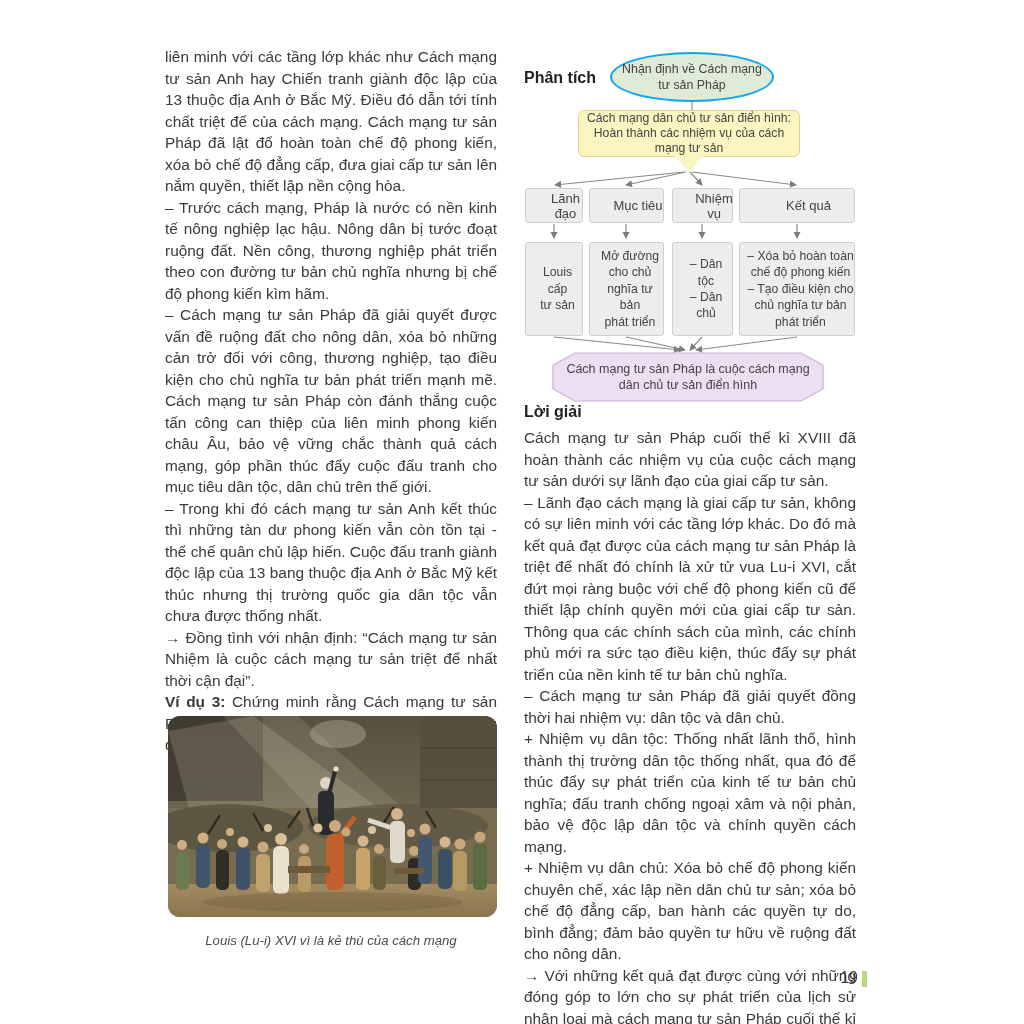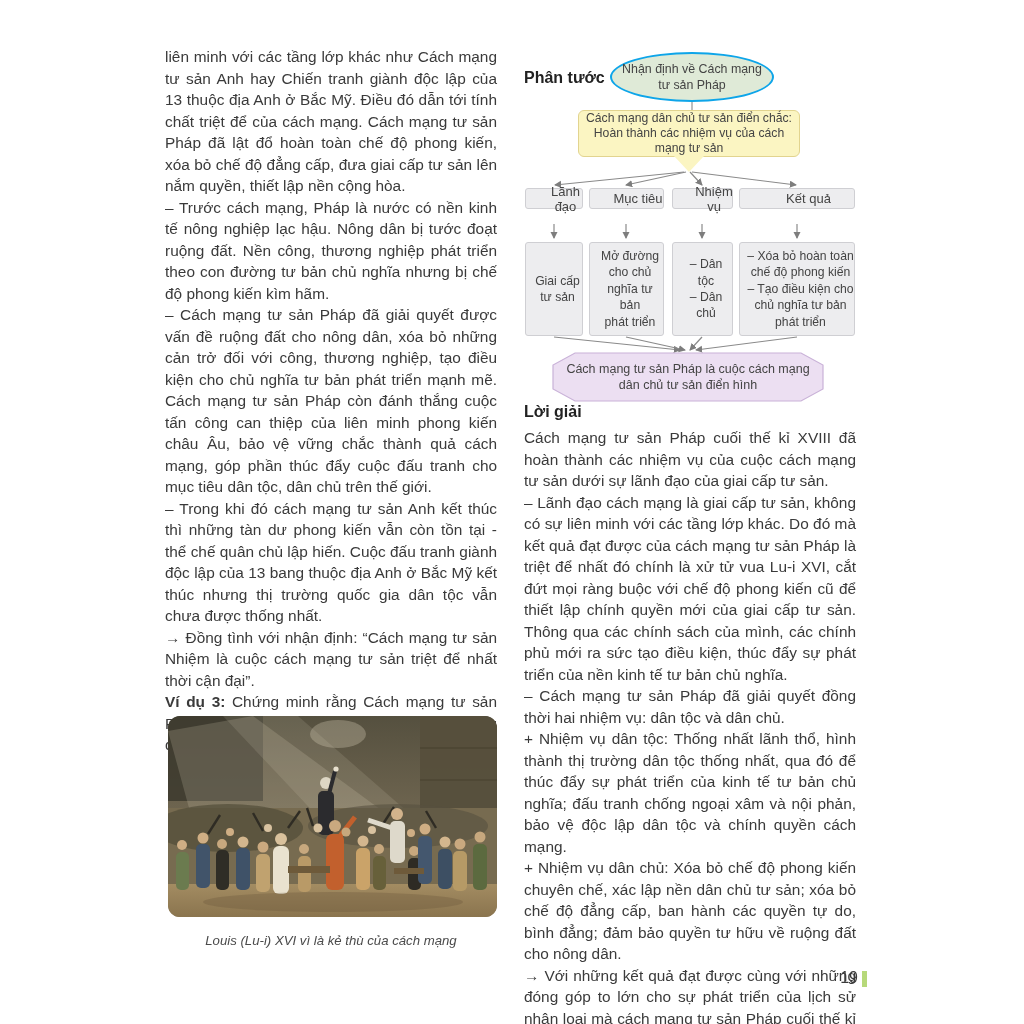--- a/index.html
+++ b/index.html
@@ -28,21 +28,21 @@
   .diagram .shape{position:absolute;box-sizing:border-box;display:flex;align-items:center;
                   justify-content:center;text-align:center;white-space:pre-line;color:#444;}
   .d-ellipse{left:86px;top:6px;width:164px;height:50px;border-radius:50%;
              background:#dfead7;border:2px solid #0ea5e9;font-size:12.4px;line-height:16px;}
   .d-yellow{left:54px;top:64px;width:222px;height:47px;background:#fbf5c2;
             border:1px solid #e2d48f;border-radius:6px;font-size:12.2px;line-height:15.2px;}
   .d-yellow-point{left:150px;top:110px;width:0;height:0;
             border-left:15px solid transparent;border-right:15px solid transparent;
             border-top:16px solid #fbf5c2;}
   .d-hbox,.d-cbox{background:#ededef;border:1px solid #cfcfd3;border-radius:3px;}
-  .d-hbox{top:142px;height:21px;font-size:13px;padding-left:23px;}
+  .d-hbox{top:142px;height:35px;font-size:13px;padding-left:23px;}
   .d-cbox{top:196px;height:94px;font-size:12.2px;line-height:16.4px;
           justify-content:flex-start;text-align:left;padding-left:7px;}
   .c0{left:1px;width:58px;}  .c1{left:65px;width:75px;}
   .c2{left:148px;width:61px;}.c3{left:215px;width:116px;}
   .d-purple-text{left:29px;top:307px;width:270px;height:48px;font-size:12.5px;line-height:16.5px;}
   .connectors{position:absolute;left:0;top:0;width:332px;height:362px;}
   
   .page-number{left:828px;top:969px;width:30px;text-align:right;font-size:16px;color:#3a3a3a;}
   .page-number-bar{left:862px;top:971px;width:5px;height:16px;background:#b7d97a;}
 </style>
@@ -140,21 +140,21 @@
       <rect x="120" y="150" width="42" height="7" fill="#6e5a3a"></rect>
       <rect x="226" y="152" width="30" height="6" fill="#6e5a3a"></rect>
     </g>
     <ellipse cx="165" cy="186" rx="130" ry="10" fill="#6d5a3c" opacity="0.35"></ellipse>
   </svg>
 </div>
 <div class="abs caption">
   <div>Louis (Lu-i) XVI vì là kẻ thù của cách mạng</div>
 </div>
 
-<div class="abs section-label">Phân tước</div>
+<div class="abs section-label">Phân tích</div>
 
 <div class="abs diagram">
   <svg class="connectors" viewBox="0 0 332 362">
     <defs>
       <marker id="ah" markerWidth="8" markerHeight="8" refX="5.2" refY="3" orient="auto">
         <path d="M0,0 L6,3 L0,6 z" fill="#7d7d7d"></path>
       </marker>
     </defs>
     <line x1="168" y1="56" x2="168" y2="64" stroke="#9a9a9a" stroke-width="1.3"></line>
     <g stroke="#8a8a8a" stroke-width="1.2" fill="none">
@@ -168,29 +168,29 @@
       <line x1="273" y1="178" x2="273" y2="192" marker-end="url(#ah)"></line>
       <line x1="30" y1="291" x2="156" y2="304" marker-end="url(#ah)"></line>
       <line x1="102" y1="291" x2="161" y2="304" marker-end="url(#ah)"></line>
       <line x1="178" y1="291" x2="166" y2="304" marker-end="url(#ah)"></line>
       <line x1="273" y1="291" x2="172" y2="304" marker-end="url(#ah)"></line>
     </g>
     <polygon points="51,307 277,307 299,319 299,343 277,355 51,355 29,343 29,319" fill="#ecdff2" stroke="#c9b2d8" stroke-width="1.2"></polygon>
   </svg>
   <div class="shape d-ellipse">Nhận định về Cách mạng
 tư sản Pháp</div>
-  <div class="shape d-yellow">Cách mạng dân chủ tư sản điển chắc:
+  <div class="shape d-yellow">Cách mạng dân chủ tư sản điển hình:
 Hoàn thành các nhiệm vụ của cách
 mạng tư sản</div>
   <div class="abs d-yellow-point" style="position:absolute;"></div>
   <div class="shape d-hbox c0">Lãnh đạo</div>
   <div class="shape d-hbox c1">Mục tiêu</div>
   <div class="shape d-hbox c2">Nhiệm vụ</div>
   <div class="shape d-hbox c3">Kết quả</div>
-  <div class="shape d-cbox c0">Giai cấp
+  <div class="shape d-cbox c0">Louis cấp
 tư sản</div>
   <div class="shape d-cbox c1">Mở đường
 cho chủ
 nghĩa tư bản
 phát triển</div>
   <div class="shape d-cbox c2">– Dân tộc
 – Dân chủ</div>
   <div class="shape d-cbox c3">– Xóa bỏ hoàn toàn
 chế độ phong kiến
 – Tạo điều kiện cho

